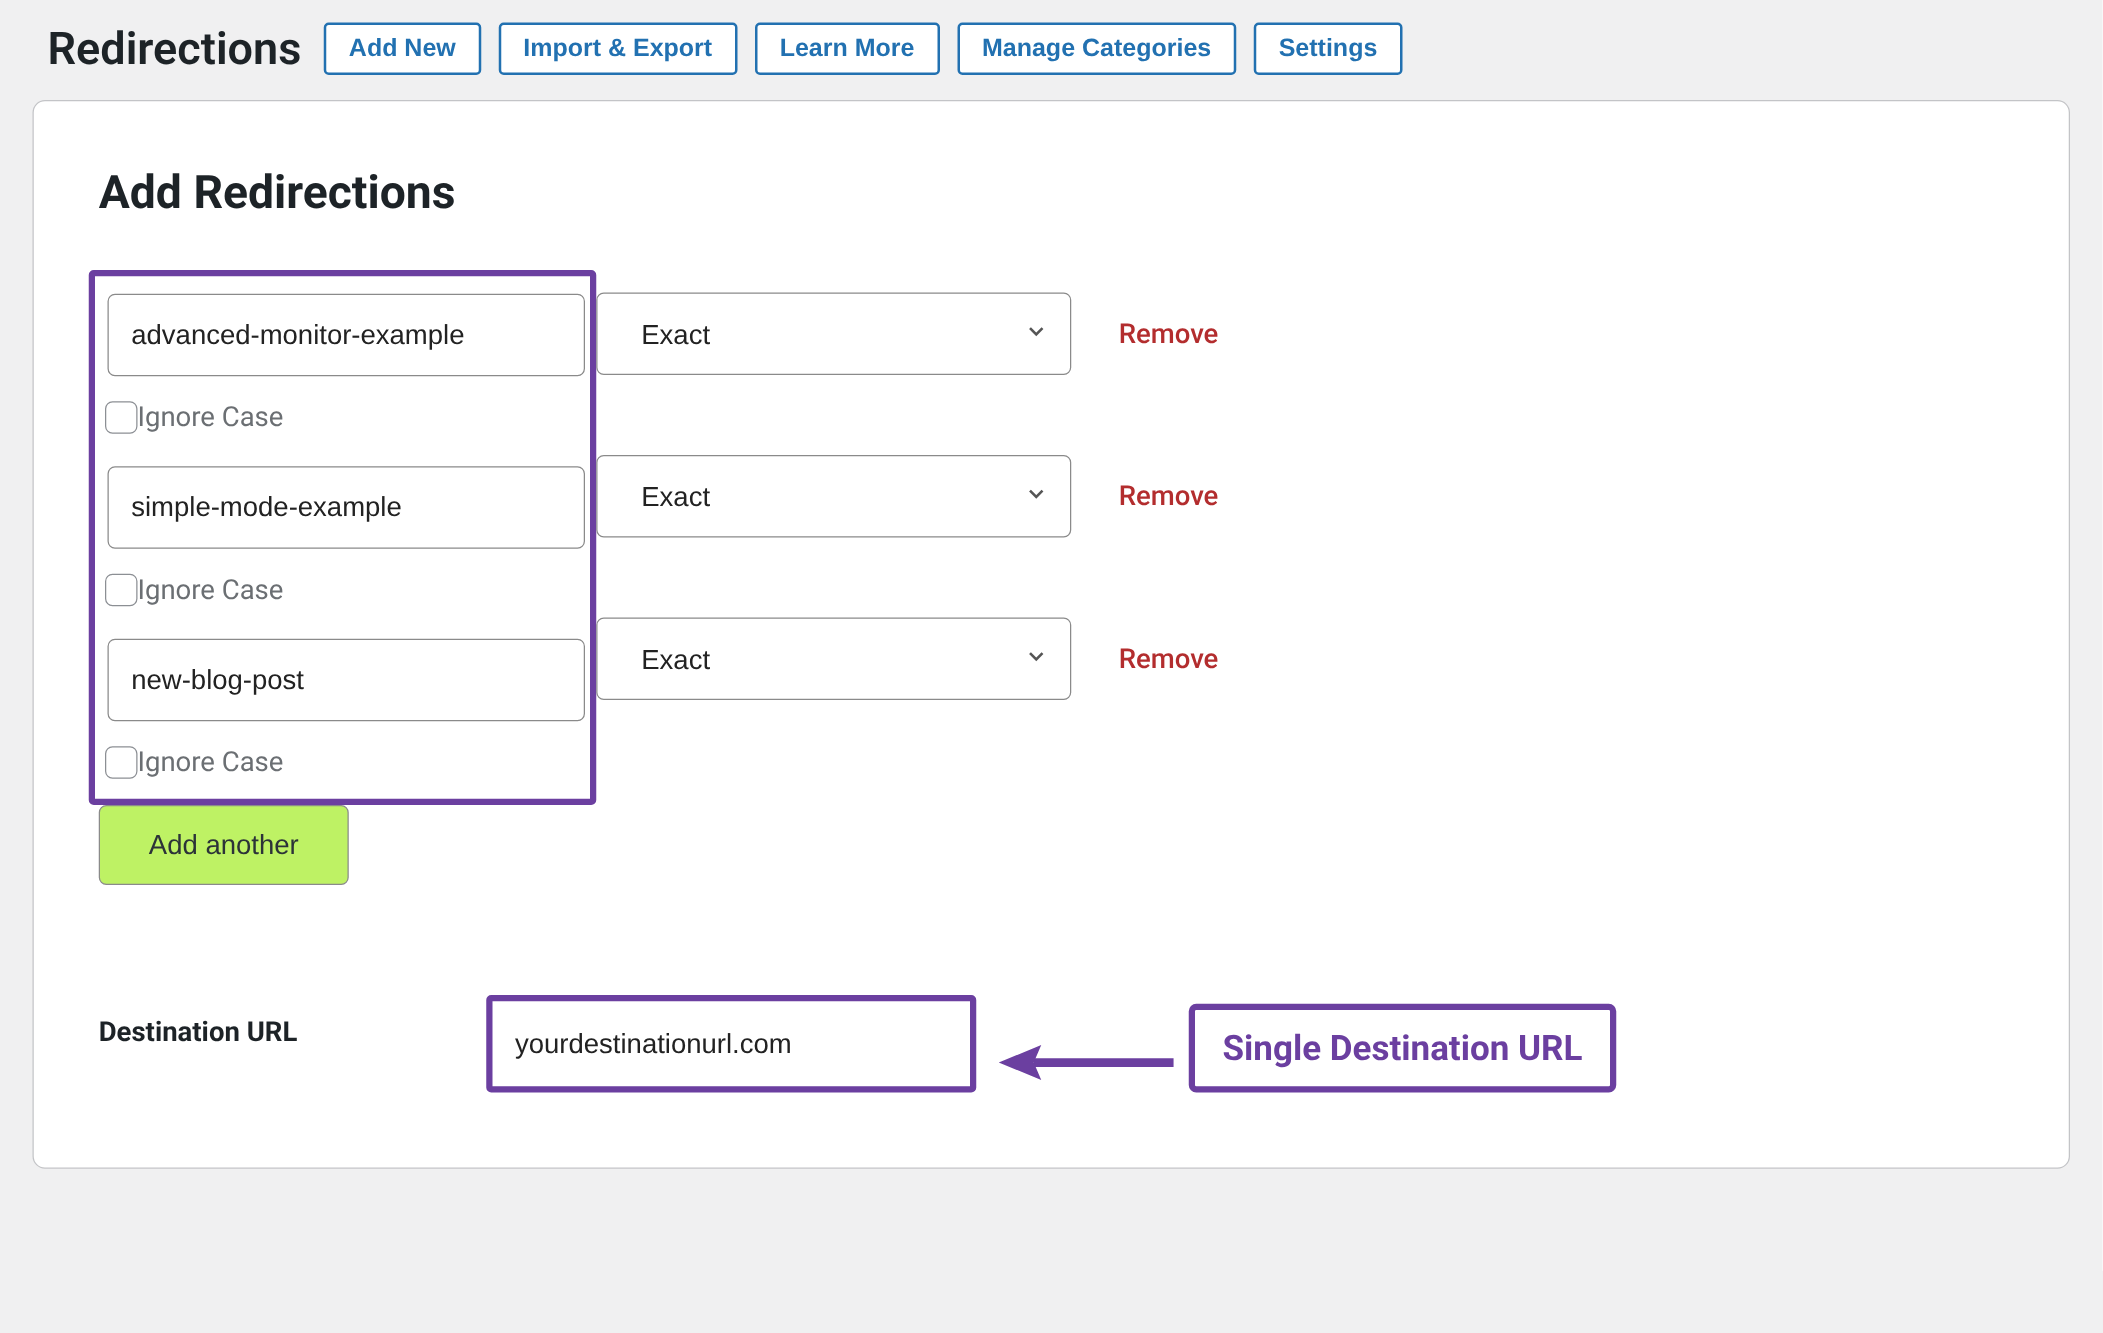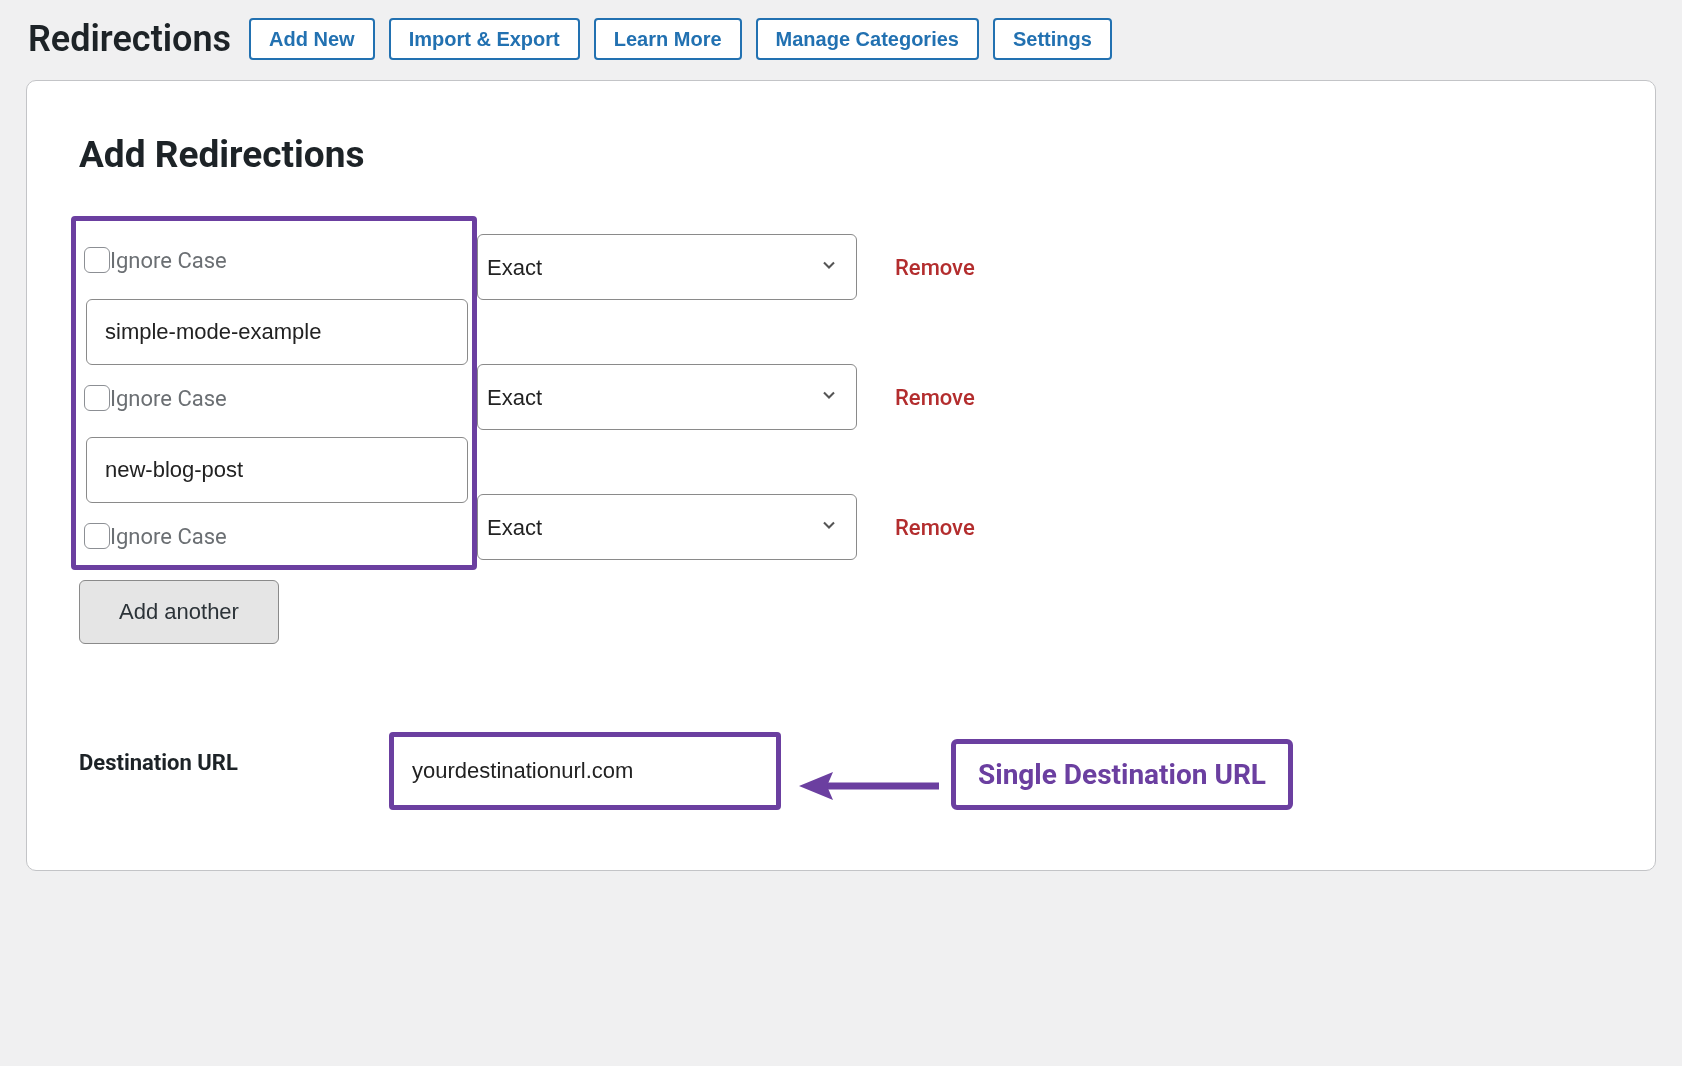--- a/index.html
+++ b/index.html
@@ -14,20 +14,21 @@
     align-items: center;
     gap: 14px;
     padding: 18px 28px 20px;
     flex-wrap: wrap;
   }
   .page-title {
     font-size: 36px;
     font-weight: 600;
     color: #1d2327;
     margin-right: 4px;
+    margin-left: 10px;
   }
   .hdr-btn {
     border: 2px solid #2271b1;
     color: #2271b1;
     background: #fff;
     padding: 9px 18px;
     font-size: 20px;
     font-weight: 600;
     border-radius: 4px;
     cursor: pointer;
@@ -79,21 +80,21 @@
   .select-wrap {
     position: relative;
     width: 380px;
     height: 66px;
   }
   .select-wrap select {
     width: 100%;
     height: 100%;
     appearance: none;
     -webkit-appearance: none;
-    padding: 0 48px 0 9px;
+    padding: 0 48px 0 35px;
     font-size: 22px;
     color: #222;
     background: #fff;
     border: 1px solid #8a8a8a;
     border-radius: 6px;
     outline: none;
     cursor: pointer;
   }
   .select-wrap .chev {
     position: absolute;
@@ -123,26 +124,26 @@
     border-radius: 6px;
     background: #fff;
     cursor: pointer;
     flex-shrink: 0;
   }
   .ignore-label {
     font-size: 22px;
     color: #6b6f73;
   }
   .add-another {
-    margin-top: 10px;
+    margin-top: 0;
     width: 200px;
     height: 64px;
     border: 1px solid #8a8a8a;
     border-radius: 6px;
-    background: #e5e5e5;
+    background: #bef264;
     color: #2c3338;
     font-size: 22px;
     cursor: pointer;
   }
   .highlight-box {
     border: 5px solid #6b3fa0;
     border-radius: 4px;
     padding: 10px 6px 10px 6px;
     margin-left: -8px;
     margin-top: -8px;
@@ -213,20 +214,23 @@
 
 <div class="panel">
   <h2 class="panel-title">Add Redirections</h2>
 
   <div class="field-row">
     <div class="field-body">
 
       <div style="display:flex;align-items:flex-start;">
         <div class="highlight-box">
 
+          <div style="padding:4px;">
+            <input class="src-input" value="advanced-monitor-example" style="">
+          </div>
           <div class="ignore-row">
             <div class="chk"></div>
             <span class="ignore-label">Ignore Case</span>
           </div>
 
           <div style="padding:4px;">
             <input class="src-input" value="simple-mode-example" style="">
           </div>
           <div class="ignore-row">
             <div class="chk"></div>

